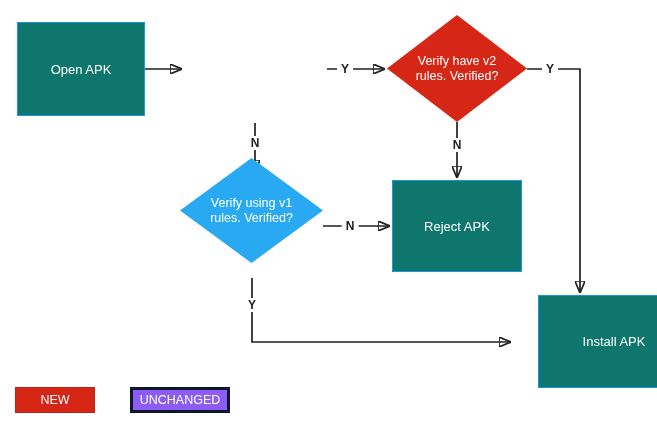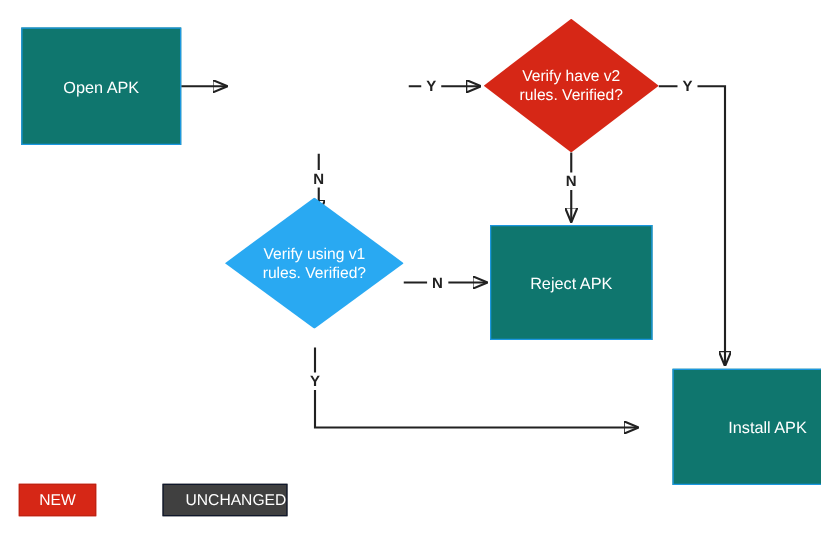--- a/index.html
+++ b/index.html
@@ -25,21 +25,21 @@
   .edge-label {
     position:absolute; transform:translate(-50%,-50%);
     background:#ffffff; padding:0 4px;
     font-weight:bold; font-size:12px; color:#212121; line-height:14px;
   }
   .legend-chip {
     position:absolute; display:flex; align-items:center; justify-content:center;
     color:#ffffff; font-size:12.5px; box-sizing:border-box;
   }
   .legend-chip.red  { background:#d62716; border:1px solid #bf2212; }
-  .legend-chip.blue { background:#404040; border:1px solid #0f172a;justify-content:flex-end; }
+  .legend-chip.blue { background:#8b5cf6; border:3px solid #0f172a; }
 </style>
 </head>
 <body>
 
 <div class="canvas">
 
   <svg class="edge-layer" viewBox="0 0 657 427" xmlns="http://www.w3.org/2000/svg">
     <defs>
       <marker id="arrow" viewBox="0 0 12 10" refX="11" refY="5" markerWidth="12" markerHeight="10" orient="auto" markerUnits="userSpaceOnUse">
         <path d="M0 0 L12 5 L0 10 Z" fill="#212121" stroke="none"></path>
@@ -77,20 +77,20 @@
     <span>Install APK</span>
   </div>
 
   <span class="edge-label" style="left:345px; top:69px;">Y</span>
   <span class="edge-label" style="left:255px; top:143px;">N</span>
   <span class="edge-label" style="left:550px; top:69px;">Y</span>
   <span class="edge-label" style="left:457px; top:145px;">N</span>
   <span class="edge-label" style="left:350px; top:226px;">N</span>
   <span class="edge-label" style="left:252px; top:305px;">Y</span>
 
-  <div class="legend-chip red" style="left:15px; top:387px; width:62px; height:26px;">
+  <div class="legend-chip red" style="left:15px; top:387px; width:80px; height:26px;">
     <span>NEW</span>
   </div>
   <div class="legend-chip blue" style="left:130px; top:387px; width:100px; height:26px;">
     <span>UNCHANGED</span>
   </div>
 
 </div>
 
 </body></html>

